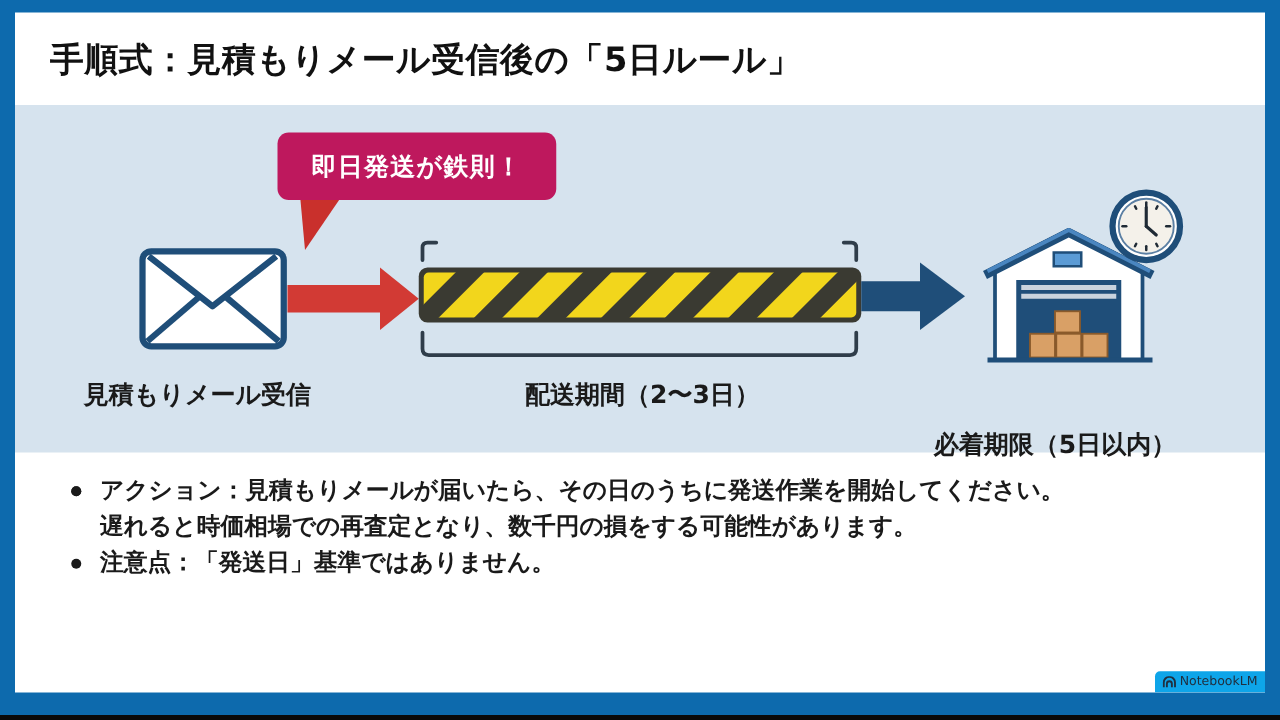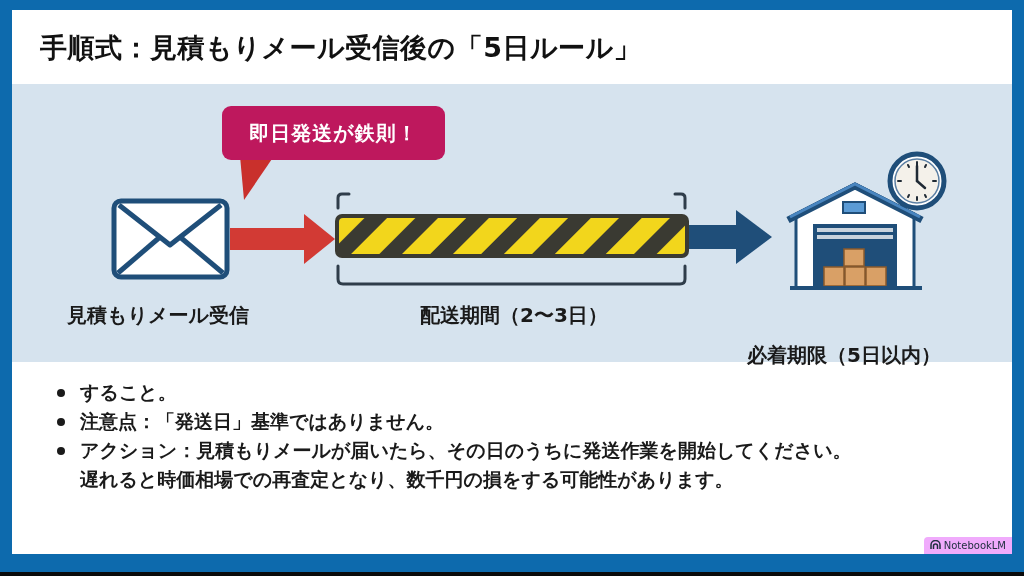--- a/index.html
+++ b/index.html
@@ -41,23 +41,23 @@
       position: absolute; left: 40px; top: 368px; width: 950px;
       font-size: 19px; font-weight: bold; color: #1a1a1a; line-height: 29px;
     }
     .bullet { position: relative; padding-left: 28px; }
     .bullet .dot {
       position: absolute; left: 5px; top: 11px; width: 8px; height: 8px;
       border-radius: 50%; background: #1a1a1a;
     }
     .badge {
       position: absolute; right: 0px; bottom: 0px;
-      background: #f0abfc; color: #203040;
+      background: #0ea5e9; color: #203040;
       font-size: 10px; padding: 3px 6px 3px 6px; border-radius: 4px 0 0 0;
-      display: flex; gap: 3px;
+      display: flex; align-items: center; gap: 3px;
     }
   </style>
 </head>
 <body>
 
 <div class="frame"></div>
 
 <div class="slide">
   <div class="title">手順式：見積もりメール受信後の「5日ルール」</div>
 
@@ -147,30 +147,29 @@
     <div class="bubble">即日発送が鉄則！</div>
 
     <div class="label" style="left:55px;">見積もりメール受信</div>
     <div class="label" style="left:408px;text-align:right;">配送期間（2〜3日）</div>
     <div class="label" style="left:735px;margin-top:40px;">必着期限（5日以内）</div>
   </div>
 
   <div class="bullets">
     <div class="bullet">
       <span class="dot"></span>
-      <div>すること。</div>
-    </div>
-    <div class="bullet">
-      <span class="dot"></span>
-      <div>注意点：「発送日」基準ではありません。</div>
     </div>
     <div class="bullet">
       <span class="dot"></span>
       <div>アクション：見積もりメールが届いたら、その日のうちに発送作業を開始してください。</div>
       <div>遅れると時価相場での再査定となり、数千円の損をする可能性があります。</div>
+    </div>
+    <div class="bullet">
+      <span class="dot"></span>
+      <div>注意点：「発送日」基準ではありません。</div>
     </div>
   </div>
 
   <div class="badge">
     <svg width="11" height="9" viewBox="0 0 11 9">
       <path d="M1 9 V5 A4.5 4.5 0 0 1 10 5 V9" fill="none" stroke="#203040" stroke-width="1.5"></path>
       <path d="M3.5 9 V6 A2 2 0 0 1 7.5 6 V9" fill="none" stroke="#203040" stroke-width="1.5"></path>
     </svg>
     <span>NotebookLM</span>
   </div>

